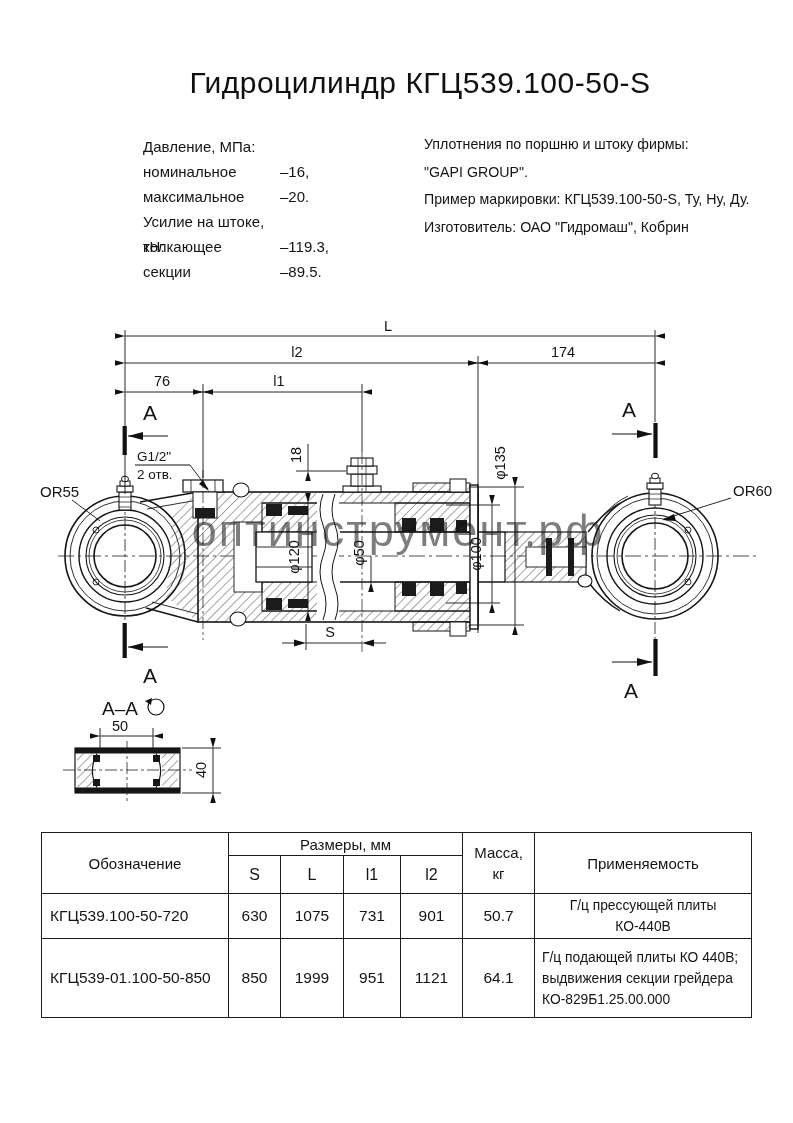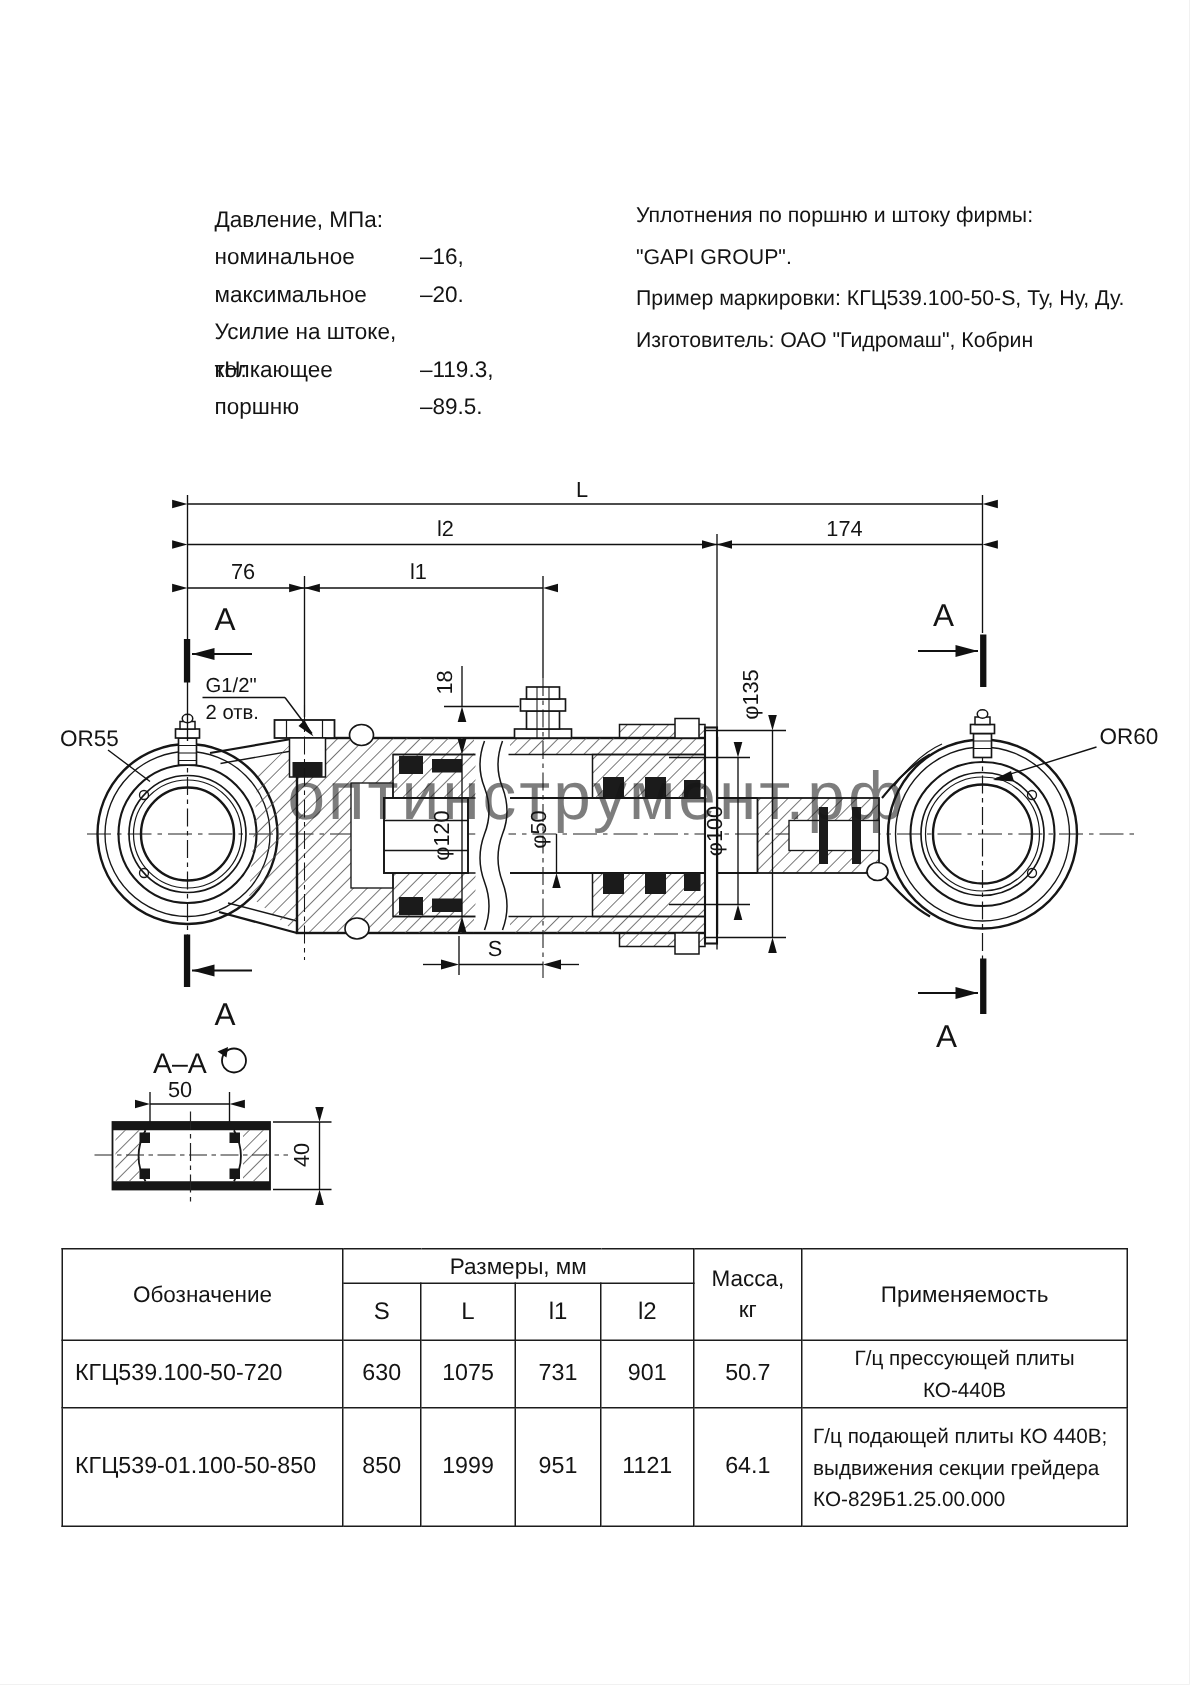--- a/index.html
+++ b/index.html
@@ -31,20 +31,21 @@
   tr.r1 td{height:44px;}
   tr.r2 td{height:78px;}
   td.app-c{text-align:center;}
   td.app-l{text-align:left;padding-left:7px;margin-top:30px;}
 </style>
 </head>
 <body>
 
 <div id="page">
 
+  <div id="title">Гидроцилиндр КГЦ539.100-50-S</div>
 
   <div id="spec-left" class="spec">
     <div class="row">
         <span class="lab">Давление, МПа:</span>
         <span></span>
       </div>
     <div class="row">
         <span class="lab">номинальное</span>
         <span>–16,</span>
       </div>
@@ -54,21 +55,21 @@
       </div>
     <div class="row">
         <span class="lab">Усилие на штоке, кН:</span>
         <span></span>
       </div>
     <div class="row">
         <span class="lab">толкающее</span>
         <span>–119.3,</span>
       </div>
     <div class="row">
-        <span class="lab">поршню</span>
+        <span class="lab">секции</span>
         <span>–89.5.</span>
       </div>
   </div>
 
   <div id="spec-right" class="spec">
     <div class="line">Уплотнения по поршню и штоку фирмы:</div>
     <div class="line">"GAPI GROUP".</div>
     <div class="line">Пример маркировки: КГЦ539.100-50-S, Ту, Ну, Ду.</div>
     <div class="line">Изготовитель:  ОАО "Гидромаш", Кобрин</div>
   </div>

